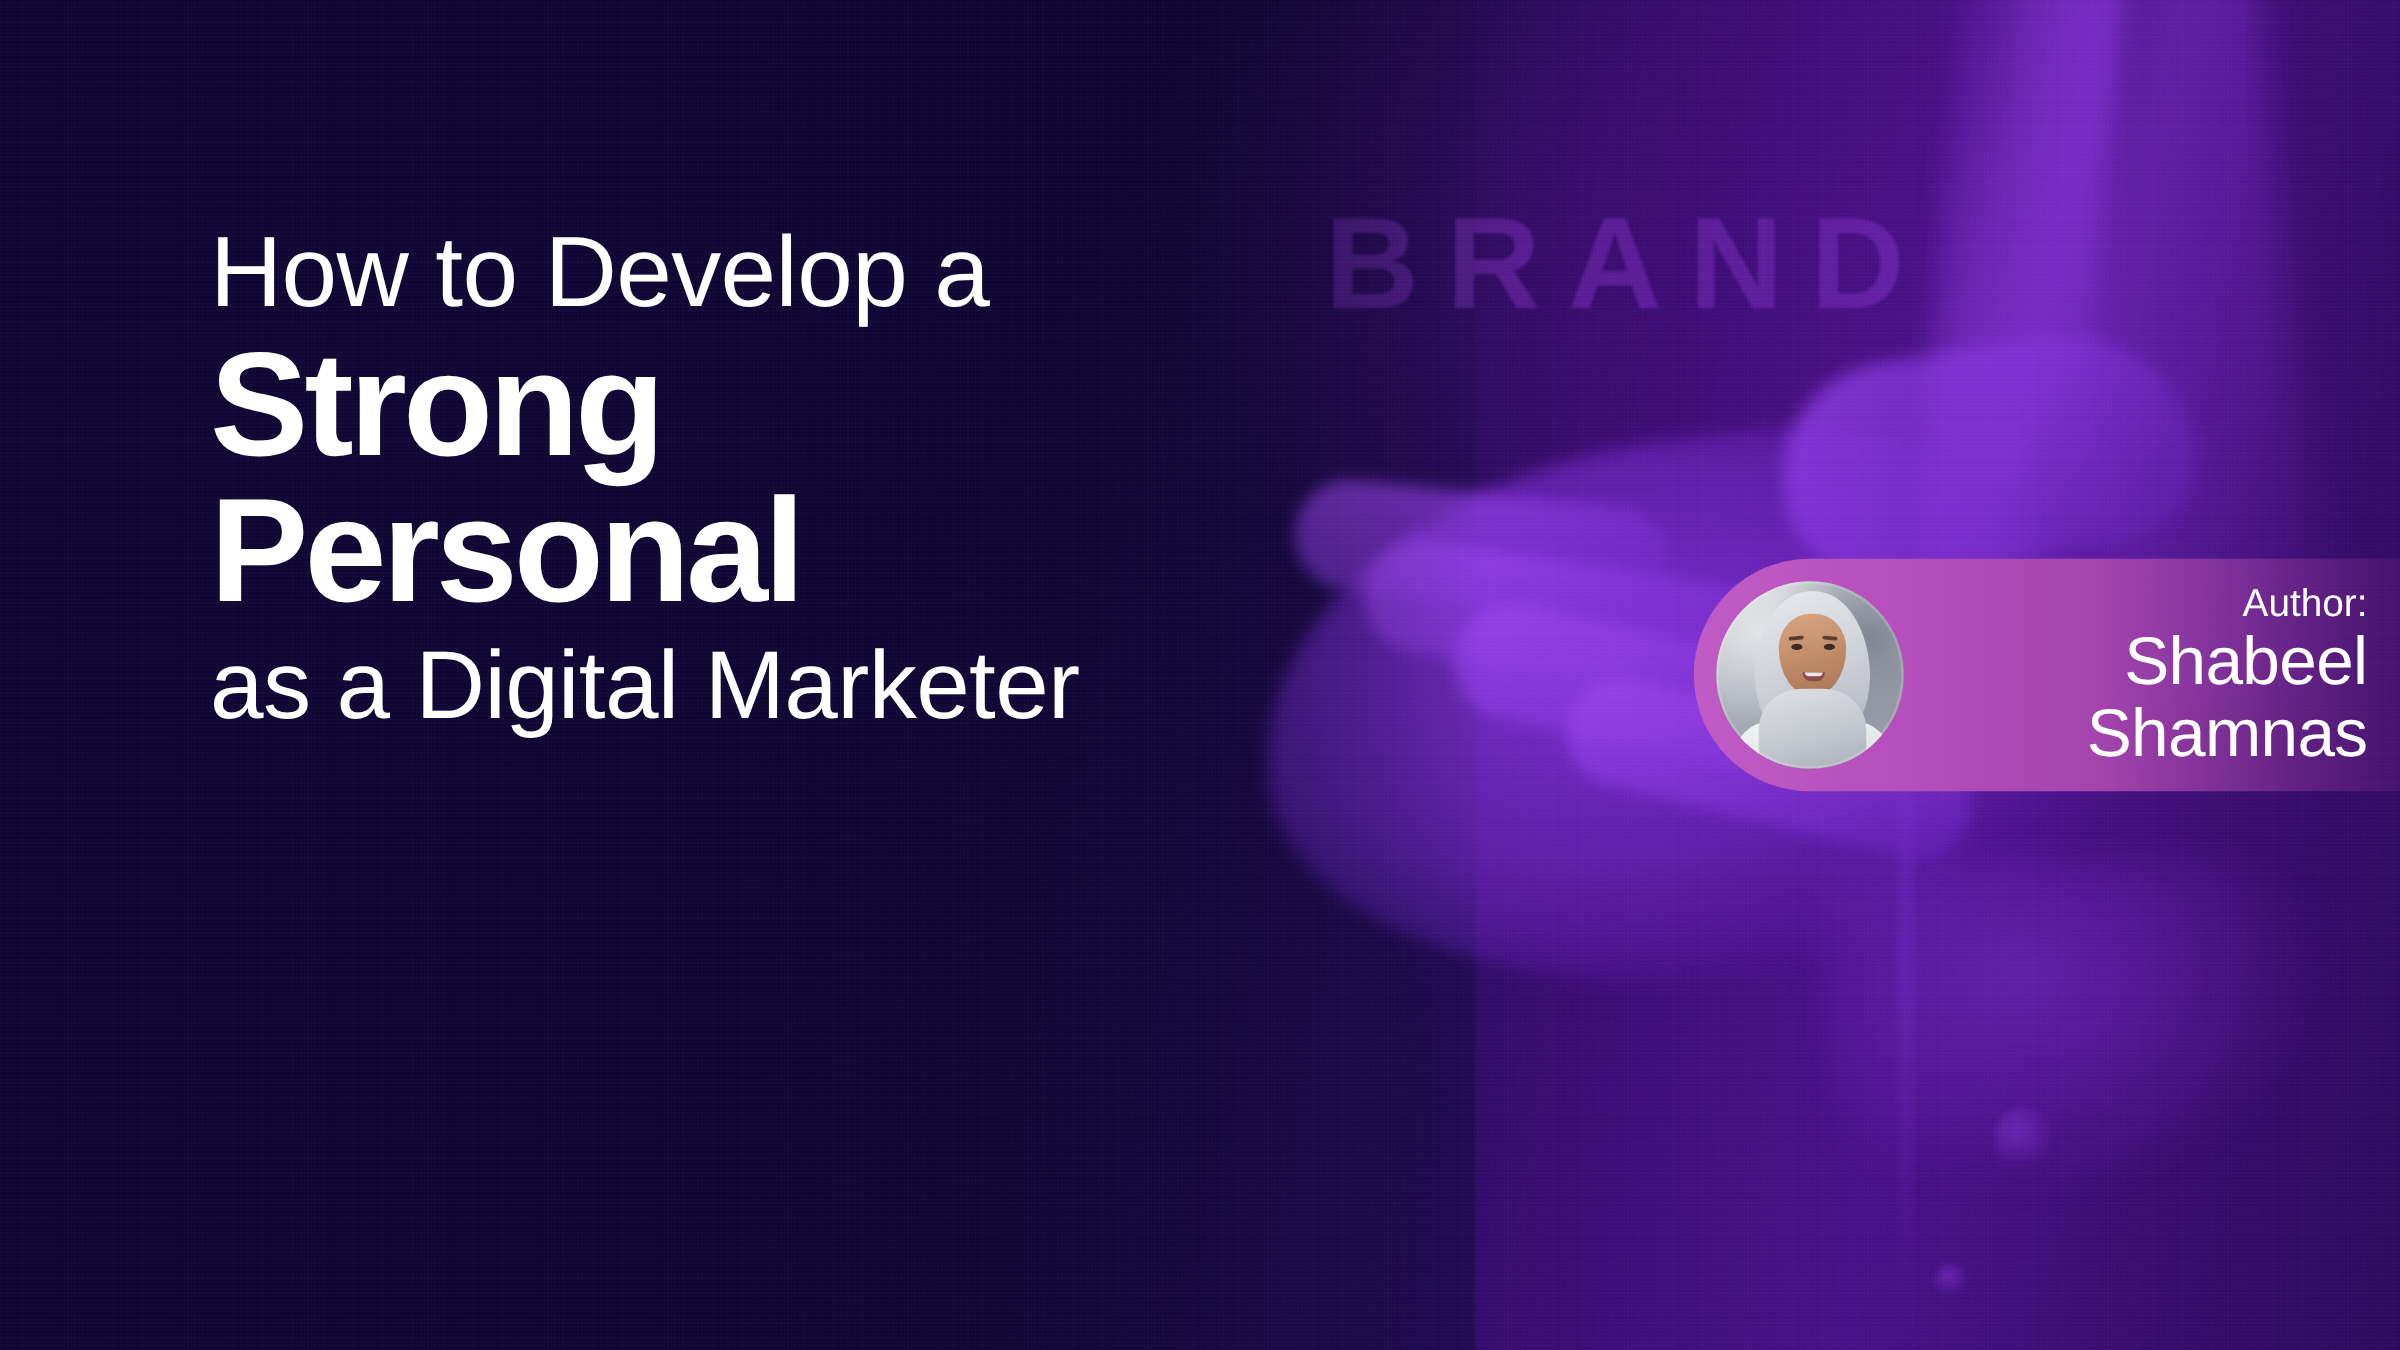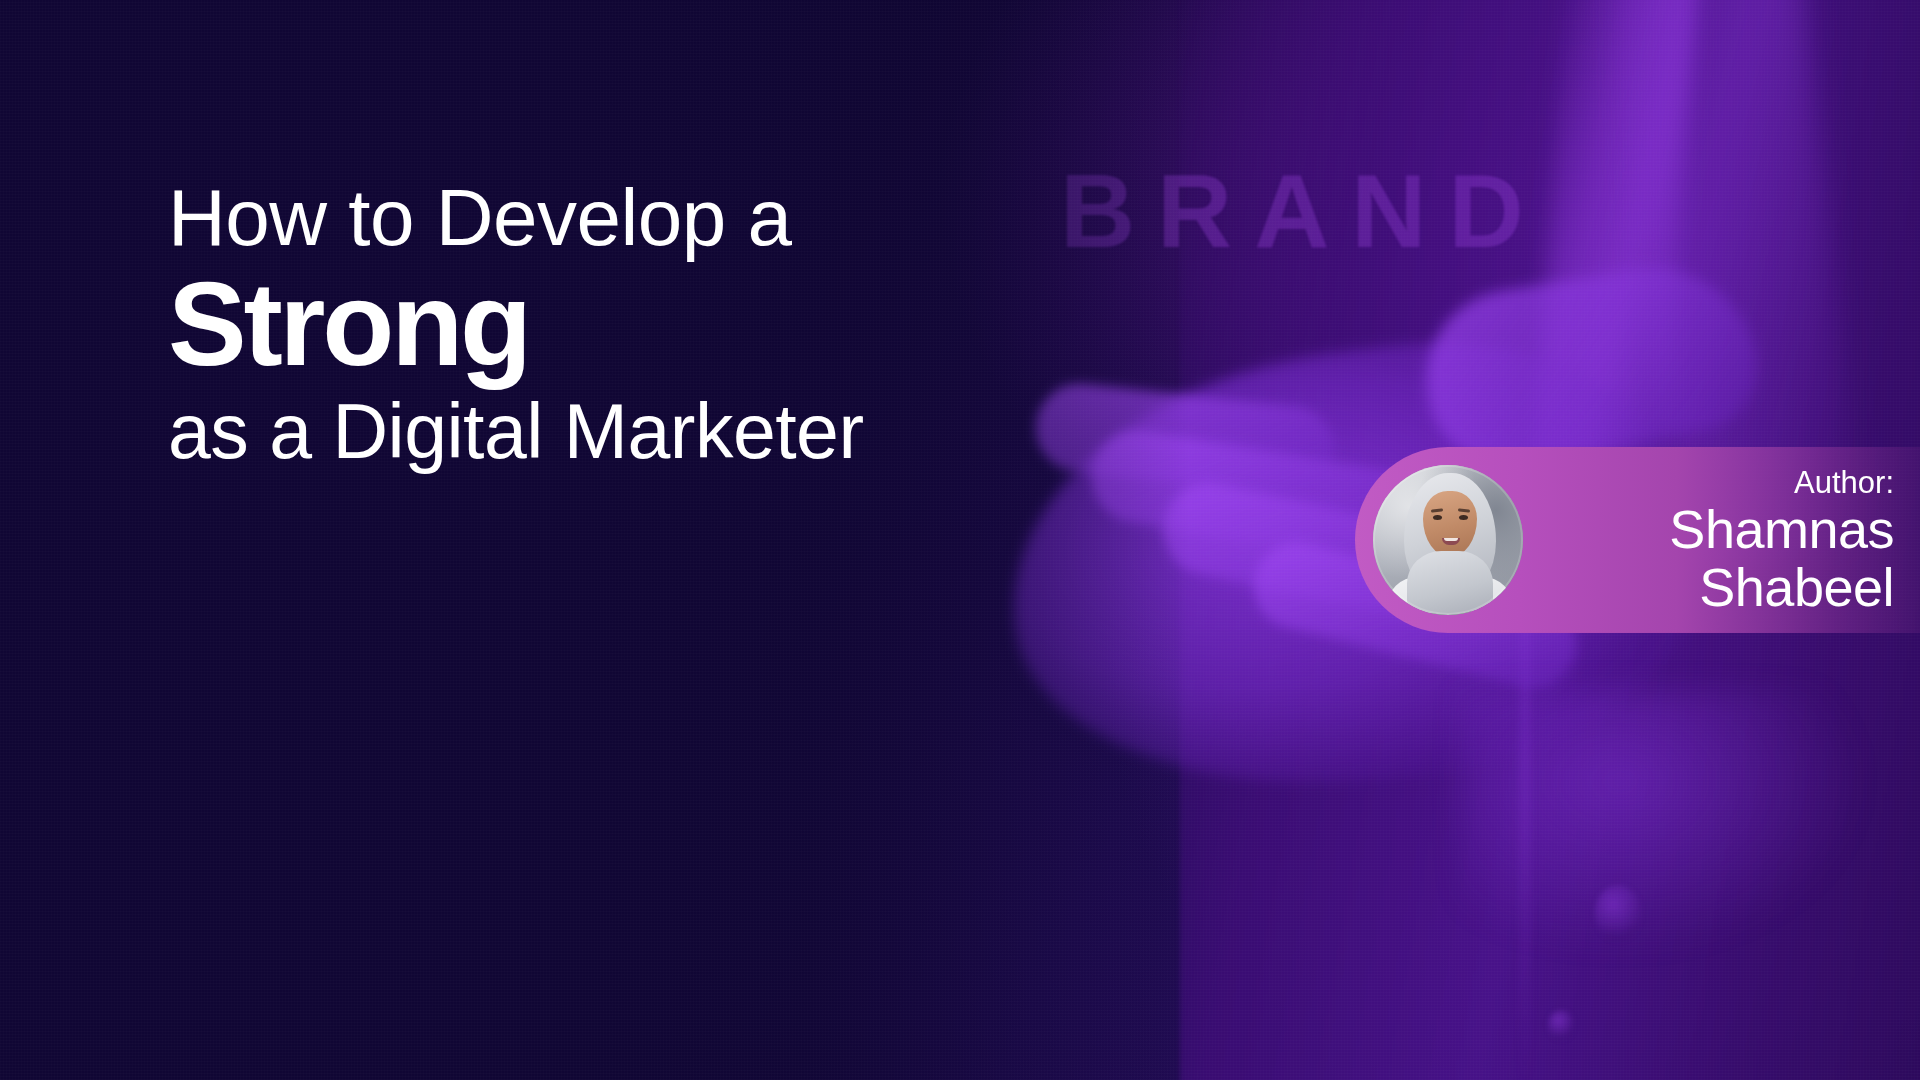--- a/index.html
+++ b/index.html
@@ -272,20 +272,21 @@
   <div class="thumb"></div>
   <div class="palm-heel"></div>
 
   <div class="left-fade"></div>
   <div class="grain"></div>
 
   <div class="headline">
     <span class="h-line h-thin">How to Develop a</span>
     <div class="gap-a"></div>
     <span class="h-line h-bold">Strong</span>
+    <span class="h-line h-bold">Personal</span>
     <div class="gap-b"></div>
     <span class="h-line h-sub">as a Digital Marketer</span>
   </div>
 
   <div class="author-badge">
 
     <div class="avatar">
       <div class="av-bg"></div>
       <div class="av-hijab"></div>
       <div class="av-face"></div>
@@ -295,19 +296,19 @@
       <div class="av-eye r"></div>
       <div class="av-mouth"></div>
       <div class="av-shirt"></div>
       <div class="av-vest"></div>
       <div class="av-drape"></div>
       <div class="av-ring"></div>
     </div>
 
     <div class="badge-text">
       <span class="bt-author">Author:</span>
+      <span class="bt-name">Shabeel</span>
       <span class="bt-name">Shamnas</span>
-      <span class="bt-name">Shabeel</span>
     </div>
 
   </div>
 
 </div>
 
 </body></html>

